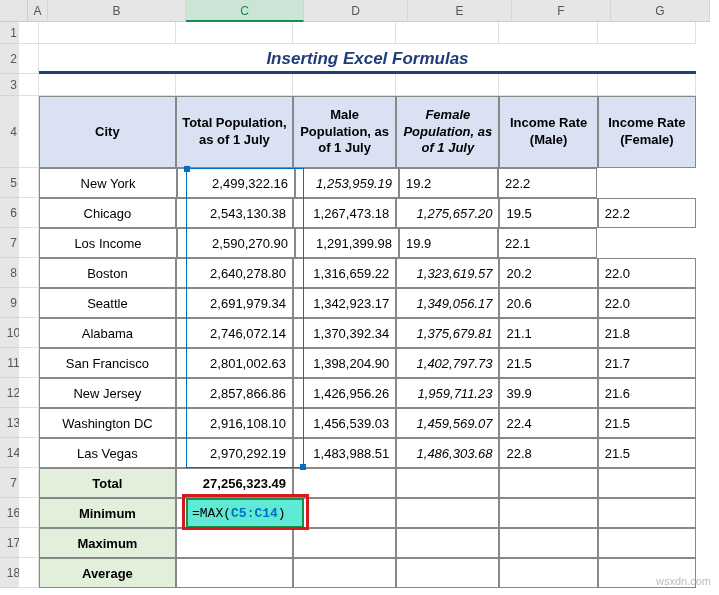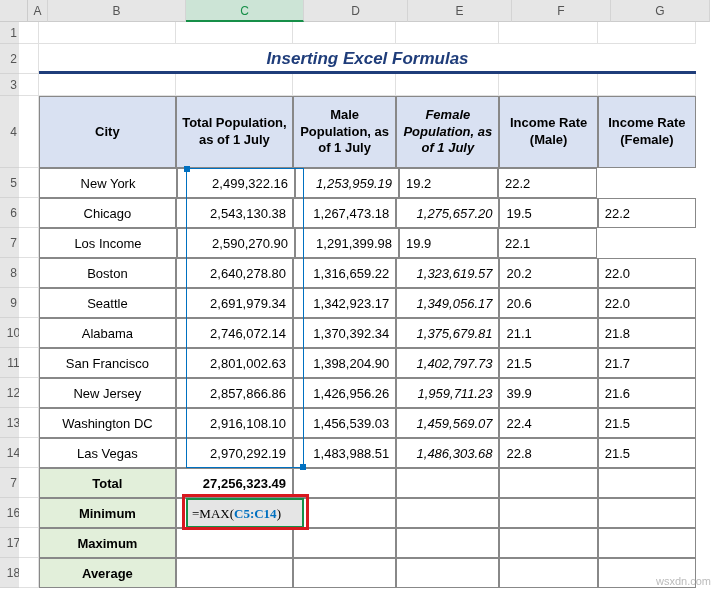--- a/index.html
+++ b/index.html
@@ -109,22 +109,22 @@
     .data-row .c-G { text-align: left; border: 1px solid #888; }
     .summary-row .c-B { background: #e2efda; font-weight: 700; text-align: center; border:1px solid #888;}
     .summary-row .c-C,
     .summary-row .c-D,
     .summary-row .c-E,
     .summary-row .c-F,
     .summary-row .c-G { border:1px solid #888; text-align: right; font-weight:600;}
     .formula-cell {
       position: absolute;
       border: 2px solid #168f48;
-      background: #e5e5e5;
-      font-family: Liberation Serif, serif;
+      background: #5eead4;
+      font-family: Liberation Mono, monospace;
       font-size: 13px;
       padding: 0 4px;
       line-height: 28px;
       z-index: 10;
     }
     .formula-text .eq { color: #000; }
     .formula-text .fn { color: #000; }
     .formula-text .ref { color: #0070c0; font-weight: 600; }
     .red-box {
       position: absolute;

